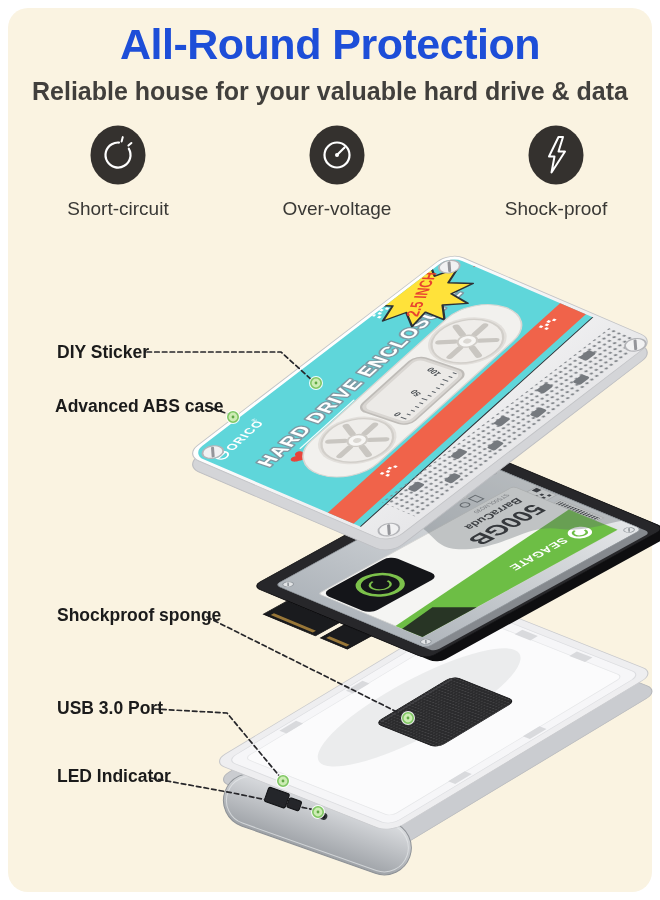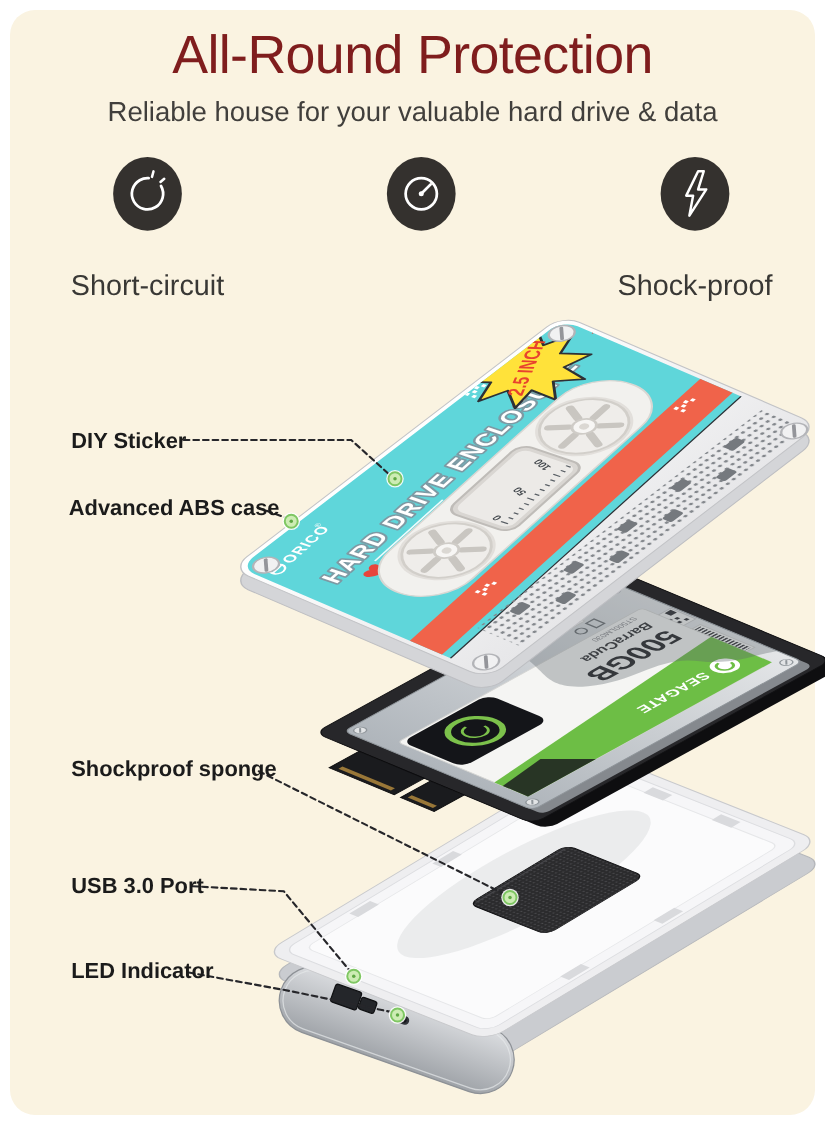--- a/index.html
+++ b/index.html
@@ -8,32 +8,32 @@
     background:#ffffff;
     font-family:"Liberation Sans", sans-serif;
   }
   .panel {
     position:absolute; inset:8px;
     background:#FAF3E1;
     border-radius:20px;
   }
   .hdr { position:absolute; top:20px; left:0; right:0; text-align:center; z-index:3; }
   .hdr h1 {
-    margin:0; font-size:43px; font-weight:normal; color:#7f1d1d; letter-spacing:-0.5px;
+    margin:0; font-size:43px; font-weight:bold; color:#1d4ed8; letter-spacing:-0.5px;
   }
   .hdr .sub {
-    margin-top:8px; font-size:22px; color:#413f3c; font-weight:400;
+    margin-top:8px; font-size:25px; color:#413f3c; font-weight:700;
   }
   .feats {
     position:absolute; top:124px; left:62px; right:48px;
     display:flex; justify-content:space-between; z-index:3;
   }
   .feat { width:112px; display:flex; flex-direction:column; align-items:center; }
   .feat-label {
-    margin-top:24px; font-size:23px; color:#393835; white-space:nowrap;
+    margin-top:8px; font-size:19px; color:#393835; white-space:nowrap;
   }
   svg.scene { position:absolute; left:0; top:0; width:660px; height:900px; z-index:2; }
   .callout-text { font-size:17.5px; font-weight:bold; fill:#1b1b1b; }
 </style>
 </head>
 <body>
 
 <div class="panel"></div>
 
 <div class="hdr">
@@ -54,20 +54,21 @@
   </div>
   <div class="feat">
     <span>
       <svg width="58" height="62" viewBox="0 0 58 62">
         <ellipse cx="29" cy="31" rx="27.5" ry="29.5" fill="#34312E"></ellipse>
         <circle cx="29" cy="31" r="12.5" fill="none" stroke="#fff" stroke-width="2.2"></circle>
         <path d="M29,31 L36.5,23.5" stroke="#fff" stroke-width="2.2" stroke-linecap="round"></path>
         <circle cx="29" cy="31" r="2" fill="#fff"></circle>
       </svg>
     </span>
+    <div class="feat-label">Over-voltage</div>
   </div>
   <div class="feat">
     <span>
       <svg width="58" height="62" viewBox="0 0 58 62">
         <ellipse cx="29" cy="31" rx="27.5" ry="29.5" fill="#34312E"></ellipse>
         <path d="M31.5,13 L22,32.5 H27.5 L24.5,48.5 L38,27.5 H31.5 L36,13 Z" fill="none" stroke="#fff" stroke-width="2" stroke-linejoin="round" stroke-linecap="round"></path>
       </svg>
     </span>
     <div class="feat-label">Shock-proof</div>
   </div>

